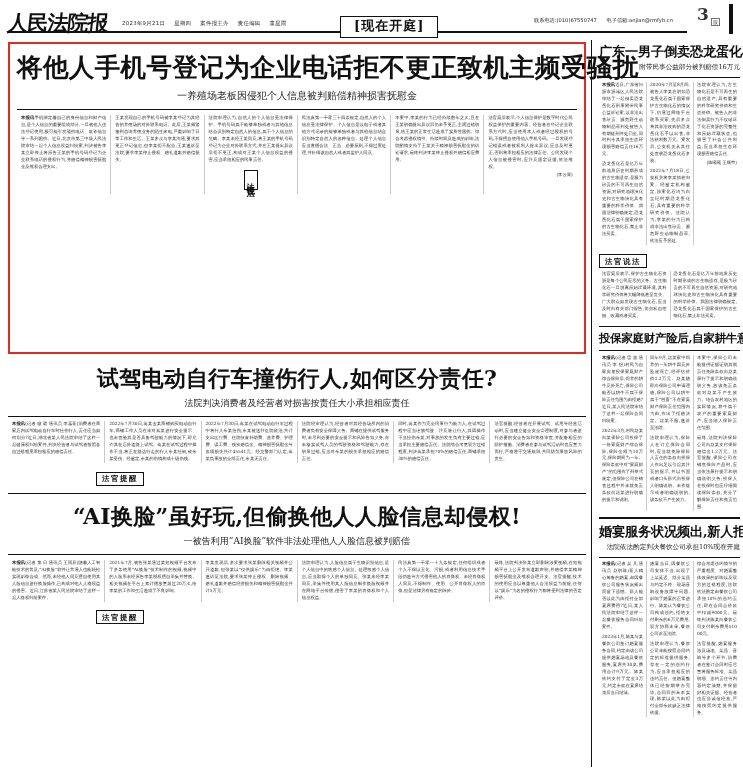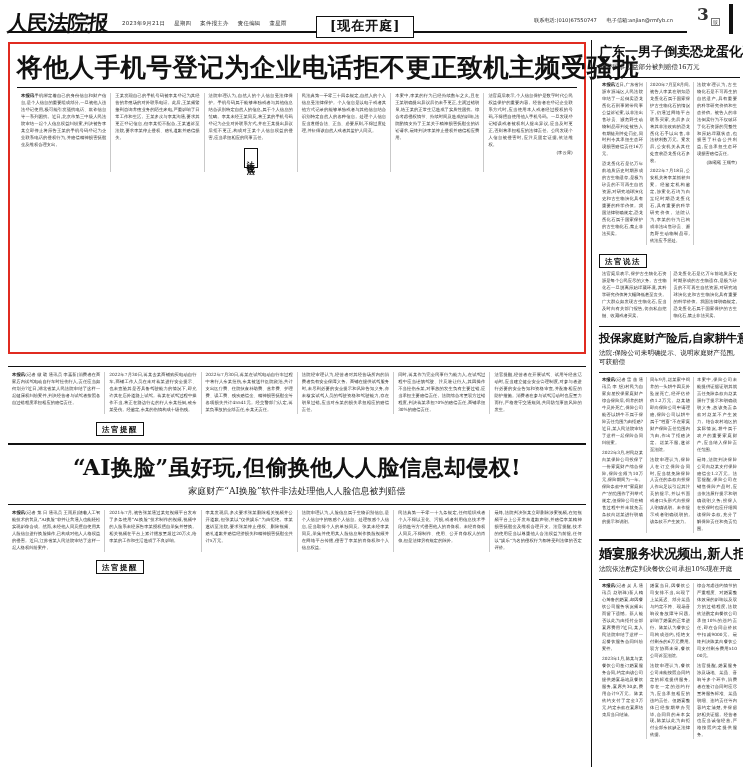--- a/index.html
+++ b/index.html
@@ -56,21 +56,21 @@
   }
   .pagenum .sub {
     position:absolute; left:18px; top:12px;
     font-size:5px; color:#555;
     border:.6px solid #777; padding:0 1px; line-height:1.2;
   }
   .pagenum .barv {
     position:absolute; right:0; top:-2px; width:4px; height:30px; background:#111;
   }
   .kicker-wrap {
-    position:absolute; left:308px; top:16px;
+    position:absolute; left:332px; top:16px;
     z-index:5;
   }
   .kicker {
     border:1.4px solid #111; background:#fff;
     padding:2px 13px 3px 13px;
     font-family:"DejaVu Serif","Liberation Serif",serif;
     font-weight:700; font-size:13px; letter-spacing:1px;
     color:#111; line-height:1.15;
   }
 
@@ -180,21 +180,21 @@
     font-family:"DejaVu Serif","Liberation Serif",serif;
     font-weight:700;
     font-size:13.2px;
     text-align:center;
     color:#111;
     line-height:1.15;
     letter-spacing:-.2px;
     white-space:nowrap;
   }
   .r-sub {
-    text-align:left; font-size:6.6px; color:#222;
+    text-align:right; font-size:6.6px; color:#222;
     margin-top:4px; margin-bottom:4px;
     font-family:"DejaVu Serif","Liberation Serif",serif;
   }
   .r-cols { display:flex; }
   .r-col { padding:0 3px; }
   .r-col + .r-col { border-left:.5px solid #c9c9c9; }
   .r-rule { height:1.4px; background:#111; margin:6px 0 5px 0; }
   .r-rule-thin { height:.7px; background:#111; margin:5px 0 4px 0; }
   .r-badge-row { text-align:left; margin:4px 0 3px 0; }
   .sign { text-align:right; font-size:4.3px; color:#333; margin-top:2px;
@@ -228,20 +228,21 @@
       <div class="kicker">[现在开庭]</div>
     </div>
   </div>
 
   <div class="body-wrap">
 
     <div class="left-zone">
 
       <div class="lead-frame">
         <h1 class="lead-title">将他人手机号登记为企业电话拒不更正致机主频受骚扰</h1>
+        <div class="lead-sub">一养殖场老板因侵犯个人信息被判赔偿精神损害抚慰金</div>
         <div class="rule-thin" style="margin-bottom:5px;"></div>
         <div class="cols">
           <div class="col" style="width:16.66%">
             <div class="txt">
               <b class="lede">本报讯</b><span>手机绑定着自己的身份信息和财产信息,是个人信息的重要组成部分,一旦被他人违法登记使用,极可能引发骚扰电话、欺诈信息等一系列困扰。近日,北京市第三中级人民法院审结一起个人信息权益纠纷案,判决被告李某立即停止将原告王某的手机号码登记为企业联系电话的侵权行为,并赔偿精神损害抚慰金及维权合理支出。</span>
             </div>
           </div>
           <div class="col" style="width:16.66%">
             <div class="txt">
               <span>王某发现自己的手机号码被李某登记为其经营的养殖场的对外联系电话。此后,王某频繁接到咨询养殖业务的陌生来电,严重影响了日常工作和生活。王某多次与李某沟通,要求其更正登记信息,但李某拒不配合,王某遂诉至法院,要求李某停止侵权、赔礼道歉并赔偿损失。</span>
@@ -268,20 +269,22 @@
           <div class="col" style="width:16.66%">
             <div class="txt">
               <span>法官庭后表示,个人信息保护是数字时代公民权益保护的重要内容。经营者在登记企业联系方式时,应当使用本人或者经过授权的号码,不得擅自使用他人手机号码。一旦发现登记错误或者被权利人提出异议,应当及时更正,否则将承担相应的法律责任。公民发现个人信息被侵害时,应注意固定证据,依法维权。</span>
             </div>
             <div class="sign">(李云霄)</div>
           </div>
         </div>
       </div>
 
       <div style="margin-top:12px;">
+        <h2 class="sec-title">试驾电动自行车撞伤行人,如何区分责任?</h2>
+        <div class="sec-sub">法院判决消费者及经营者对损害按责任大小承担相应责任</div>
         <div class="rule-thin" style="margin-bottom:5px;"></div>
         <div class="cols">
           <div class="col" style="width:16.66%">
             <div class="txt">
               <b class="lede">本报讯</b><span>(记者 徽 璐 通讯员 李嘉新)消费者在商家店内试驾电动自行车时撞伤行人,责任应当如何划分?近日,湖北省某人民法院审结了这样一起健康权纠纷案件,判决经营者与试驾者按照各自过错程度承担相应的赔偿责任。</span>
             </div>
           </div>
           <div class="col" style="width:16.66%">
             <div class="txt">
               <span>2022年7月30日,蒋某去某商铺购买电动自行车,商铺工作人员在未对蒋某进行安全提示、也未查验其是否具备驾驶能力的情况下,即允许其在店外道路上试驾。蒋某在试驾过程中操作不当,将正在路边行走的行人余某撞倒,致余某受伤。经鉴定,余某的伤情构成十级伤残。</span>
@@ -309,21 +312,21 @@
           </div>
         </div>
         <div class="r-badge-row" style="margin-left:88px;margin-top:3px;">
           <span class="hbadge">法官提醒</span>
         </div>
       </div>
 
       <div style="">
         <div class="rule-thick" style="margin-bottom:10px;"></div>
         <h2 class="sec-title">“AI换脸”虽好玩,但偷换他人人脸信息却侵权!</h2>
-        <div class="sec-sub">家庭财产“AI换脸”软件非法处理他人人脸信息被判赔偿</div>
+        <div class="sec-sub">一被告利用“AI换脸”软件非法处理他人人脸信息被判赔偿</div>
         <div class="rule-thin" style="margin-bottom:5px;"></div>
         <div class="cols">
           <div class="col" style="width:16.66%">
             <div class="txt">
               <b class="lede">本报讯</b><span>(记者 第 日 通讯员 王雨辰)随着人工智能技术的普及,“AI换脸”软件让普通人也能轻松实现影像合成。然而,未经他人同意擅自使用其人脸信息进行换脸操作,已构成对他人人格权益的侵害。近日,江苏省某人民法院审结了这样一起人格权纠纷案件。</span>
             </div>
           </div>
           <div class="col" style="width:16.66%">
             <div class="txt">
               <span>2021年7月,被告张某通过某短视频平台发布了多条使用“AI换脸”技术制作的视频,视频中的人脸系未经原告李某授权擅自采集并替换。相关视频在平台上累计播放量超过20万次,给李某的工作和生活造成了不良影响。</span>
@@ -401,21 +404,20 @@
               <span>恐龙蛋化石是亿万年前地质历史时期形成的古生物遗存,是极为珍贵的不可再生自然资源,对研究地球演化史和古生物演化具有重要的科学价值。我国法律明确规定,恐龙蛋化石属于国家保护的古生物化石,禁止非法买卖。</span>
             </div>
           </div>
         </div>
       </div>
 
       <div class="r-rule"></div>
 
       <div>
         <h3 class="r-title" style="font-size:11.4px">投保家庭财产险后,自家耕牛意外死亡能否获赔?</h3>
-        <div class="r-sub">法院:保险公司未明确提示、说明家庭财产范围,可获赔偿</div>
         <div class="r-rule-thin"></div>
         <div class="r-cols">
           <div class="r-col" style="width:33.33%">
             <div class="txt">
               <b class="lede">本报讯</b><span>(记者 雷 蕾 通讯员 李 想)村民为自家房屋投保家庭财产综合保险后,饲养的耕牛意外死亡,保险公司能否以耕牛不属于保险责任范围为由拒赔?近日,某人民法院审结了这样一起保险合同纠纷案。</span>
             </div>
             <div class="txt" style="margin-top:3px">
               <span>2022年3月,村民赵某向某保险公司投保了一份家庭财产综合保险,保险金额为10万元,保险期间为一年。保险条款中对“家庭财产”的范围作了列举式规定,但保险公司在销售过程中并未就免责条款向赵某进行明确的提示和说明。</span>
             </div>
           </div>

